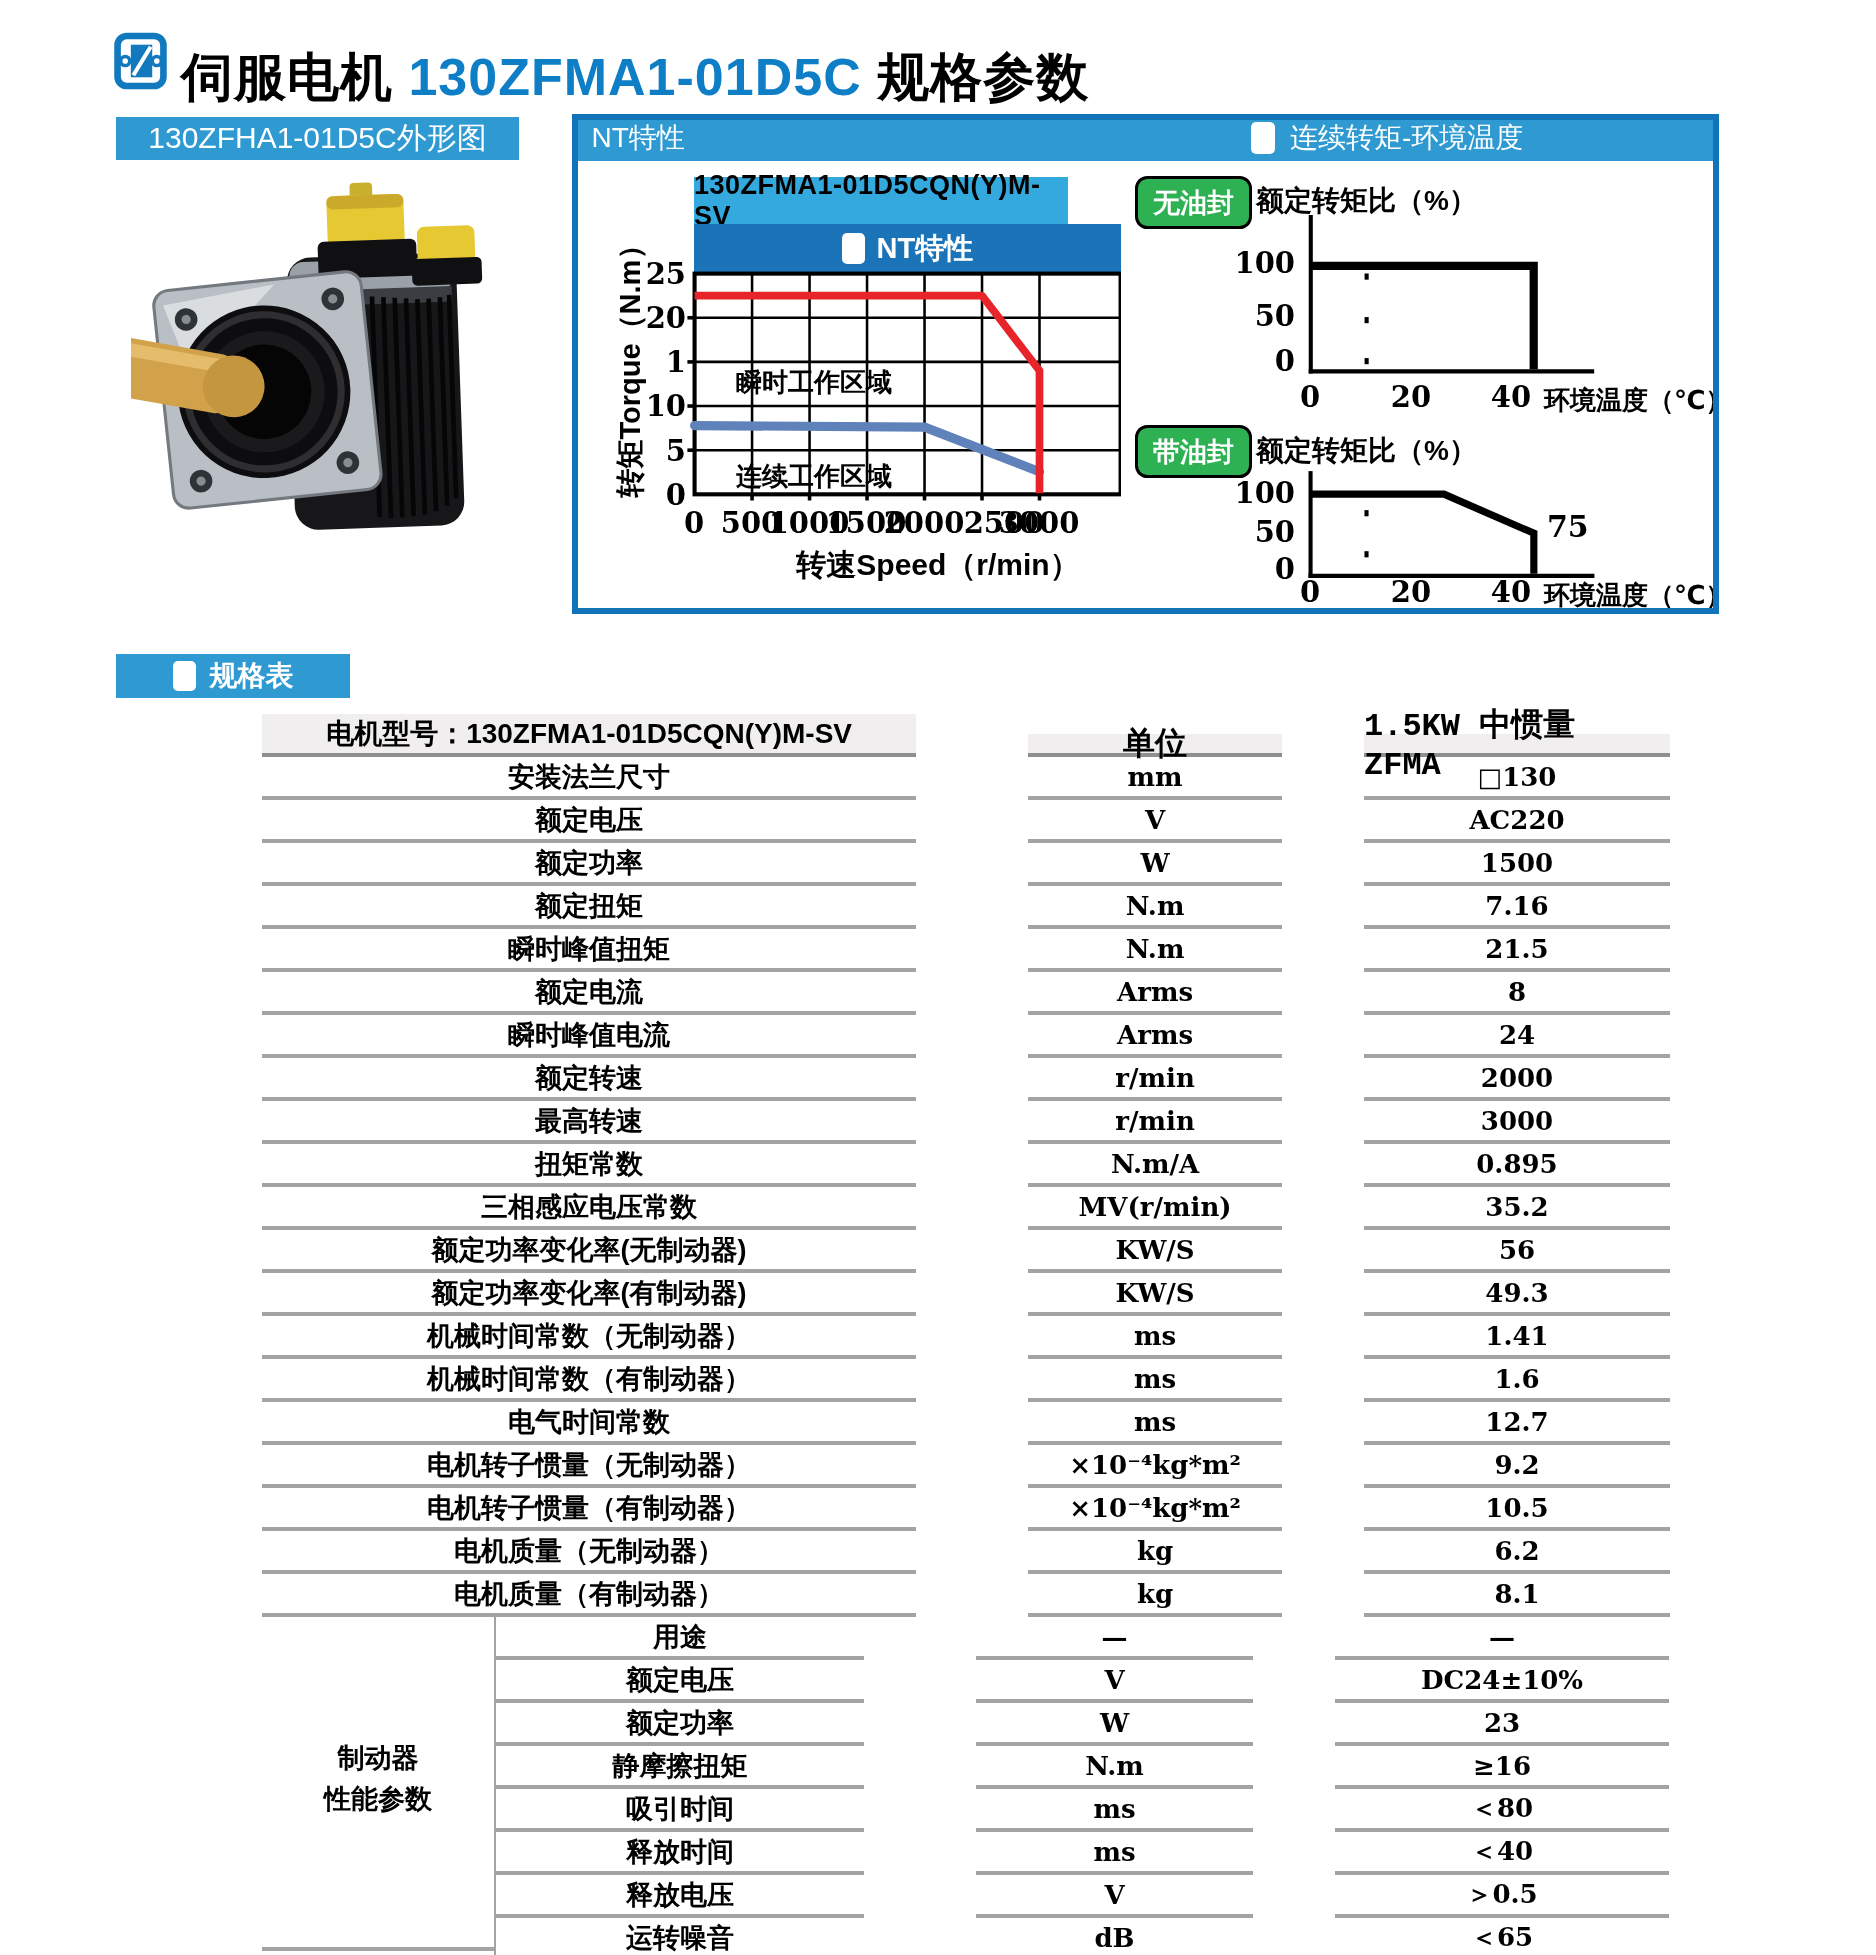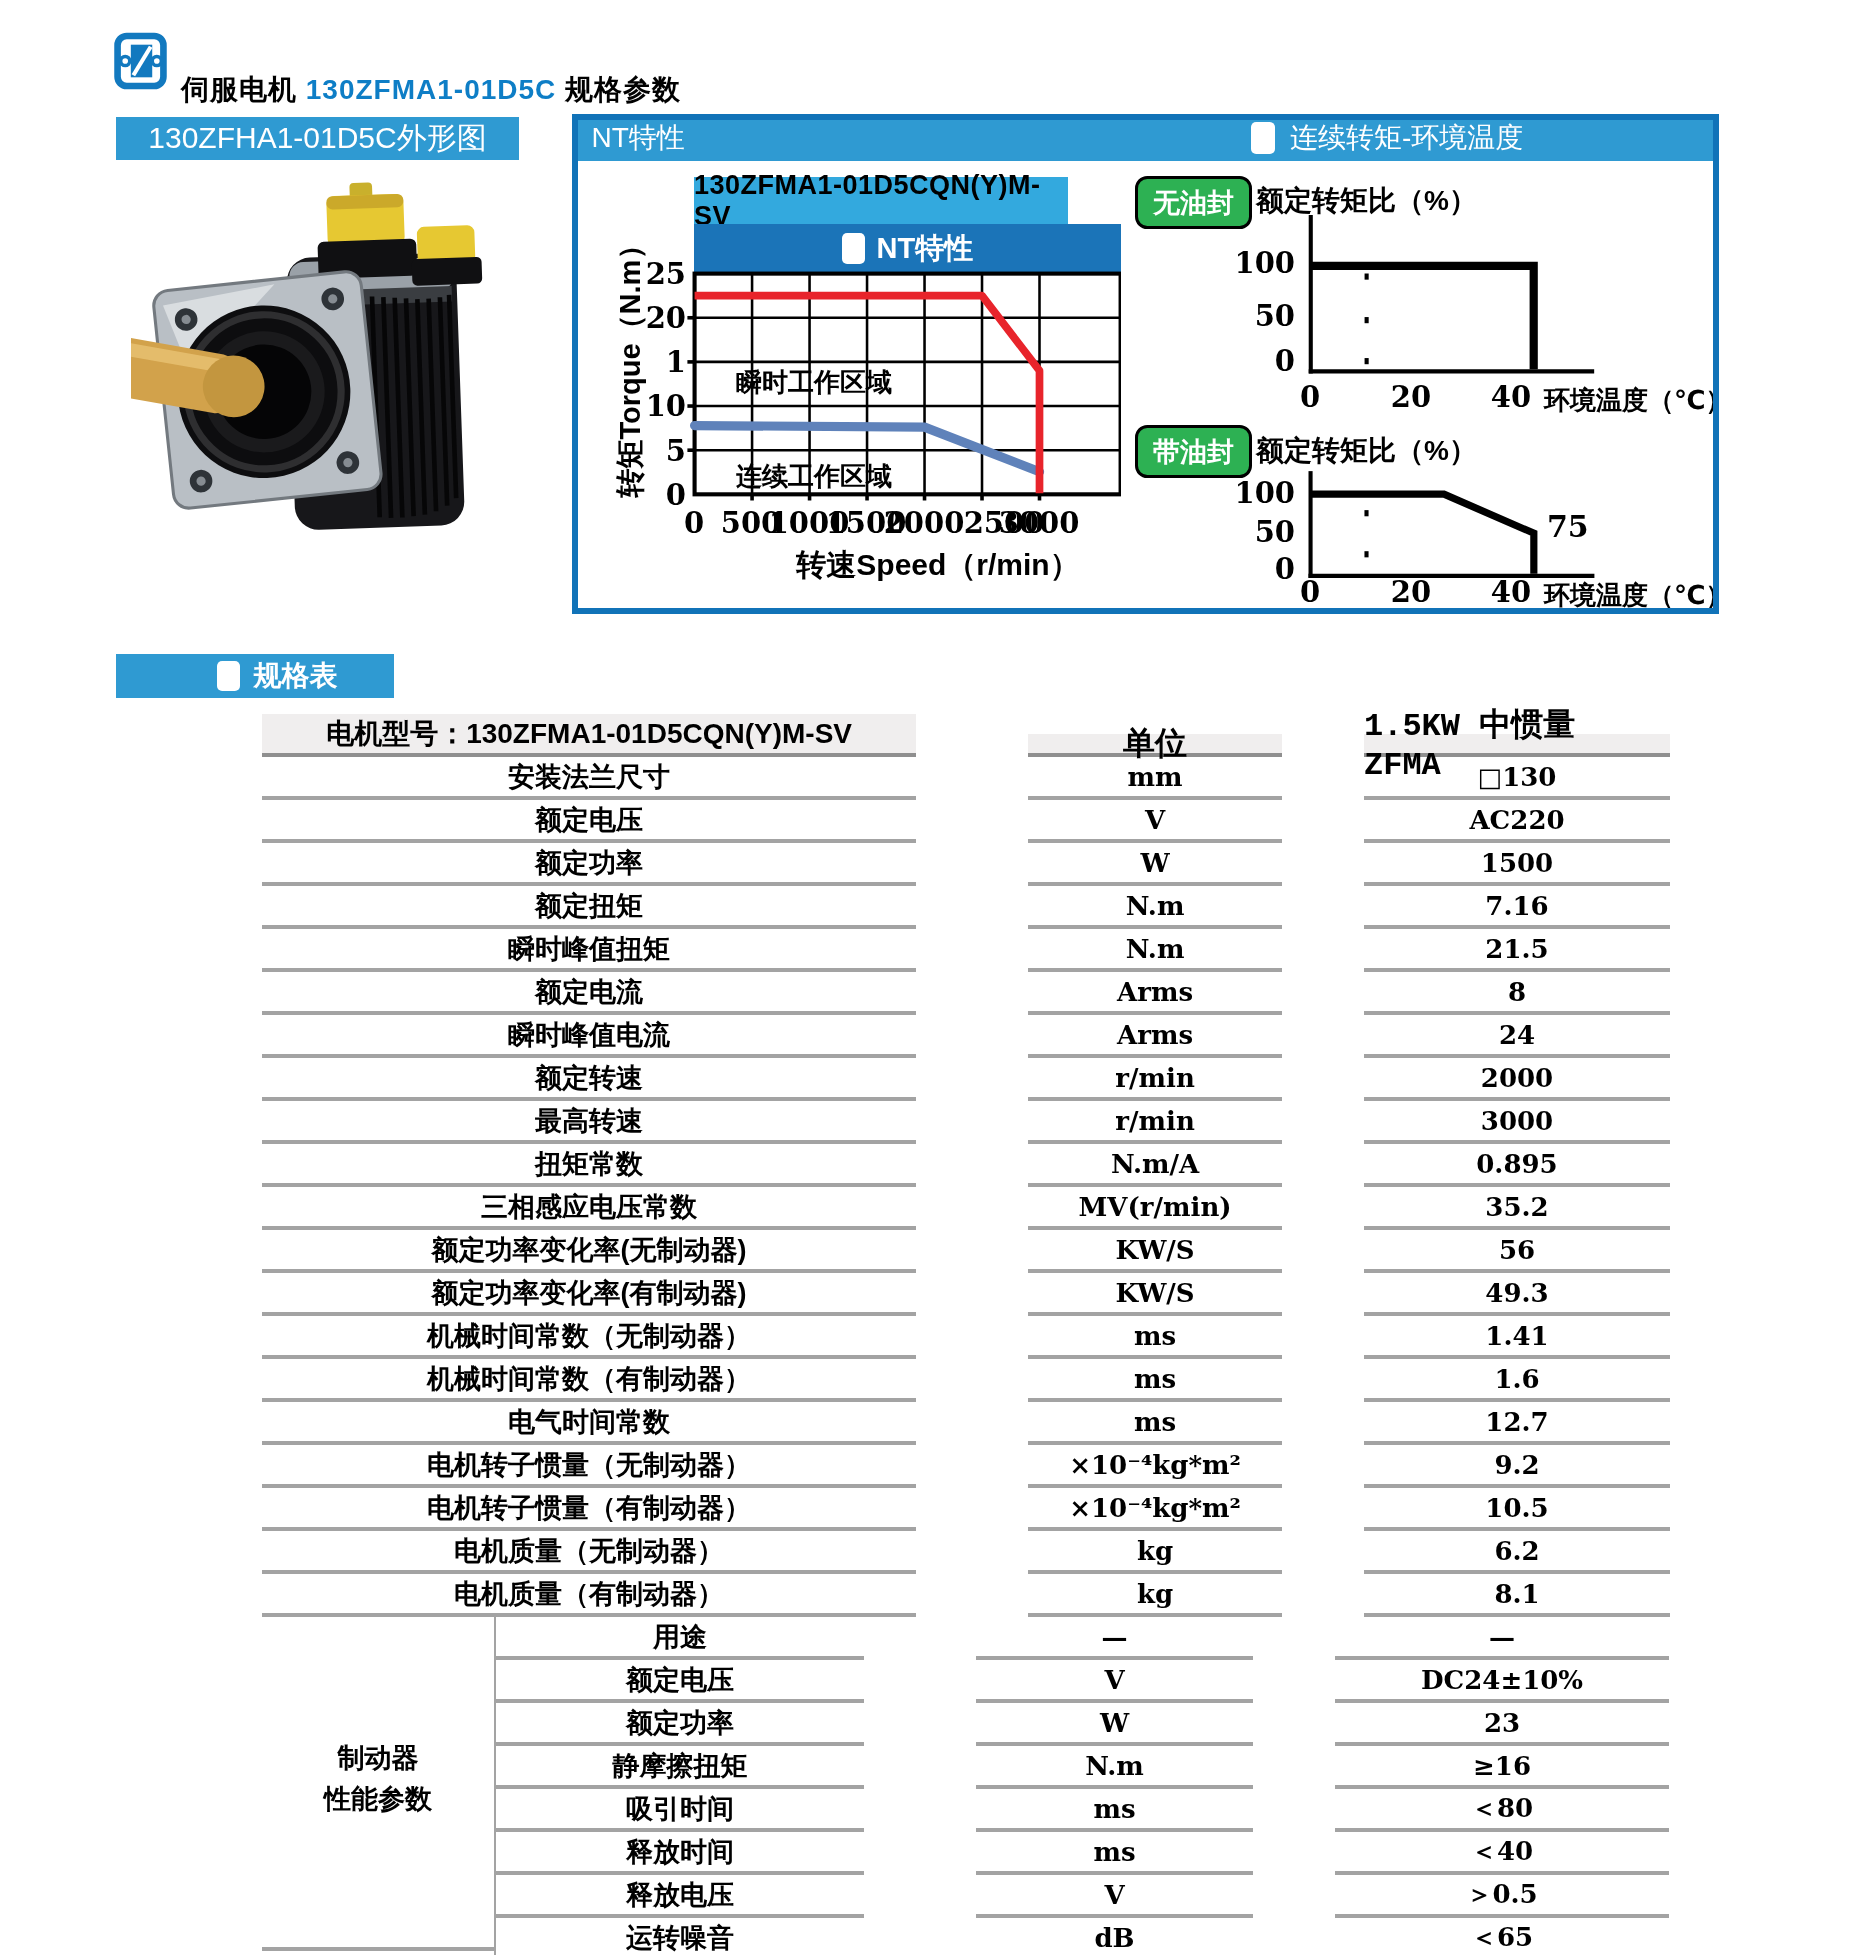--- a/index.html
+++ b/index.html
@@ -1,21 +1,21 @@
 <!DOCTYPE html>
 <html style="font-size:8.2px"><head>
 <meta charset="utf-8">
 <style>
   html,body{margin:0;padding:0;background:#ffffff;}
   .page{position:relative;width:1877px;height:1955px;background:#fff;overflow:hidden;
         font-family:"Liberation Sans","DejaVu Sans",sans-serif;color:#000;}
   .abs{position:absolute;}
   .serif{font-family:"DejaVu Serif","Liberation Serif",serif;}
   
-  .main-title{font-size:28px;font-weight:bold;letter-spacing:1px;white-space:nowrap;margin-top:28px;}
+  .main-title{font-size:52px;font-weight:bold;letter-spacing:1px;white-space:nowrap;}
   .main-title .model{color:#0e7ec6;}
   
   .blue-bar{background:#2f9ad2;color:#fff;font-weight:normal;}
   .left-hdr{font-size:30px;display:flex;align-items:center;justify-content:center;}
   
   .panel{background:#fff;}
   .panel-border{border:6.2px solid #1173b8;pointer-events:none;}
   .panel-hdr{display:flex;align-items:center;font-size:28px;}
   .wsq{background:#fff;border-radius:5.1px;}
   .nt-t1{background:#33a9de;display:flex;align-items:center;justify-content:center;
@@ -25,21 +25,21 @@
   .tick{font-size:29px;font-weight:bold;}
   .axis-title{font-size:29px;font-weight:bold;white-space:nowrap;}
   .region-lab{font-size:26px;font-weight:bold;white-space:nowrap;}
   .green-badge{background:#2db153;border:3.6px solid #000;border-radius:12.3px;color:#fff;
                font-size:27px;font-weight:bold;display:flex;align-items:center;justify-content:center;}
   .ratio-lab{font-size:28px;font-weight:bold;white-space:nowrap;}
   .cx{transform:translateX(-50%);}
   .rt{text-align:right;}
   
   .badge{display:flex;align-items:center;justify-content:center;gap:13.4px;color:#fff;
-         font-size:28px;font-weight:bold;padding-left:44px;}
+         font-size:28px;font-weight:bold;}
   .spec{position:absolute;left:262px;top:714px;width:1408px;}
   .row{display:flex;height:43px;}
   .cell{box-sizing:border-box;display:flex;align-items:center;justify-content:center;
         border-bottom:4.1px solid #a3a3a3;font-weight:bold;}
   .c1{width:714px;margin-right:112px;font-size:27px;}
   .c1sub{width:370px;margin-left:232px;margin-right:112px;font-size:27px;border-left:2.6px solid #a3a3a3;align-items:center;}
   .c2{width:277px;margin-right:82px;font-size:26px;font-family:"DejaVu Serif","Liberation Serif",serif;}
   .c3{width:334px;font-size:26px;font-family:"DejaVu Serif","Liberation Serif",serif;}
   .hrow .cell{background:#f0eeee;border-bottom:4.6px solid #8f8f8f;}
   .hrow .c1{font-size:28px;font-family:"Liberation Sans","DejaVu Sans",sans-serif;}

